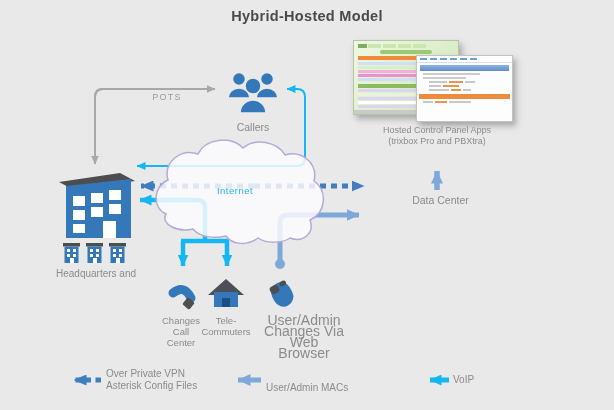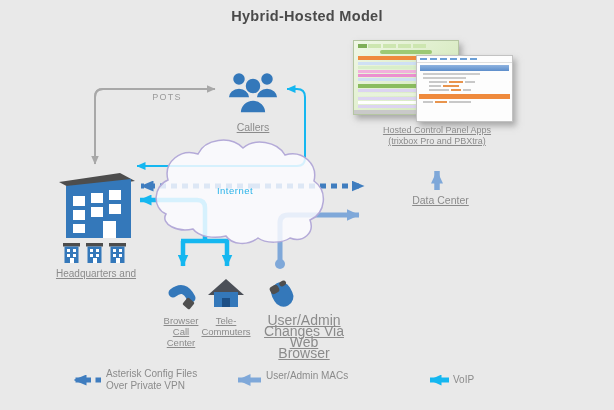--- a/index.html
+++ b/index.html
@@ -1,20 +1,20 @@
 <!DOCTYPE html>
 <html><head>
 <meta charset="utf-8">
 <style>
   html,body{margin:0;padding:0;}
   .canvas{
     position:relative;width:614px;height:410px;background:#e9e9e9;
     font-family:"Liberation Sans",sans-serif;overflow:hidden;padding-left:40px;
   }
-  .lbl{position:absolute;color:#8b8b8b;text-align:center;line-height:12px;font-size:10px;text-decoration:underline;}
+  .lbl{position:absolute;color:#8b8b8b;text-align:center;line-height:12px;font-size:10px;}
   .title{position:absolute;left:0;top:8px;width:614px;text-align:center;
          font-size:14.5px;font-weight:bold;color:#4a4a4a;letter-spacing:.3px;}
   .pots{position:absolute;left:137px;top:61px;width:60px;text-align:center;
         color:#9a9a9a;font-size:9px;letter-spacing:1.2px;margin-top:31px;}
   svg.layer{position:absolute;left:0;top:0;}
   svg text{font-family:"Liberation Sans",sans-serif;}
   
   .win{position:absolute;box-shadow:3px 4px 6px rgba(105,105,105,.5);}
   .win-green{left:353px;top:40px;width:104px;height:73px;
              background:linear-gradient(135deg,#f0f7e6 0%,#dcedc8 60%,#cfe7b8 100%);
@@ -249,47 +249,47 @@
   </div>
 
   <div class="lbl" style="left:357px;top:125px;width:160px;font-size:9px;line-height:11px">
     <div>Hosted Control Panel Apps</div>
     <div>(trixbox Pro and PBXtra)</div>
   </div>
 
   <div class="lbl" style="left:403px;top:194px;width:75px;font-size:10.5px">Data Center</div>
 
   <div class="lbl" style="left:153px;top:315px;width:56px;font-size:9.5px;line-height:11px">
-    <div>Browser</div>
+    <div>Changes</div>
     <div>Call</div>
     <div>Center</div>
   </div>
 
   <div class="lbl" style="left:192px;top:315px;width:68px;font-size:9.5px;line-height:11px">
     <div>Tele-</div>
     <div>Commuters</div>
   </div>
 
   <div class="lbl" style="left:264px;top:315px;width:80px;font-size:14px;line-height:11px">
     <div>User/Admin</div>
     <div>Changes Via</div>
     <div>Web Browser</div>
   </div>
 
   <svg class="layer" style="left:60px;top:372px" width="44" height="16" viewBox="0 0 44 16">
     <path d="M 41,8 L 14,8" fill="none" stroke="#3f7dbf" stroke-width="5" stroke-dasharray="5.5 4.5" marker-end="url(#ah-blue)"></path>
   </svg>
   <div class="legend-text" style="left:106px;top:368px">
+    <div>Over Private VPN</div>
     <div>Asterisk Config Files</div>
-    <div>Over Private VPN</div>
   </div>
 
   <svg class="layer" style="left:226px;top:372px" width="38" height="16" viewBox="0 0 38 16">
     <path d="M 35,8 L 12,8" fill="none" stroke="#7fa8d9" stroke-width="5" marker-end="url(#ah-steel)"></path>
   </svg>
-  <div class="legend-text" style="left:266px;top:370px">User/Admin MACs</div>
+  <div class="legend-text" style="left:266px;top:382px">User/Admin MACs</div>
 
   <svg class="layer" style="left:418px;top:372px" width="34" height="16" viewBox="0 0 34 16">
     <path d="M 31,8 L 12,8" fill="none" stroke="#15b7f0" stroke-width="5" marker-end="url(#ah-cyan-l)"></path>
   </svg>
   <div class="legend-text" style="left:453px;top:374px">VoIP</div>
 
 </div>
 
 </body></html>

